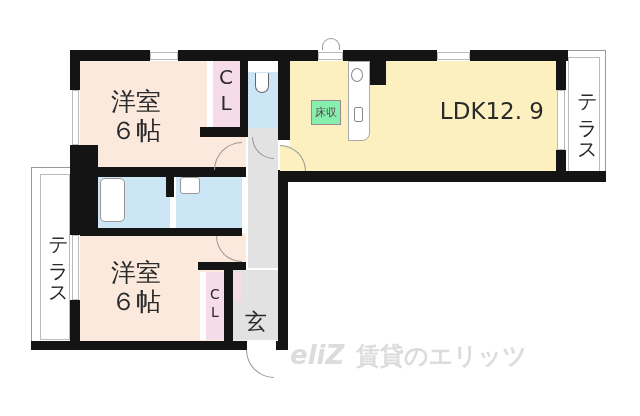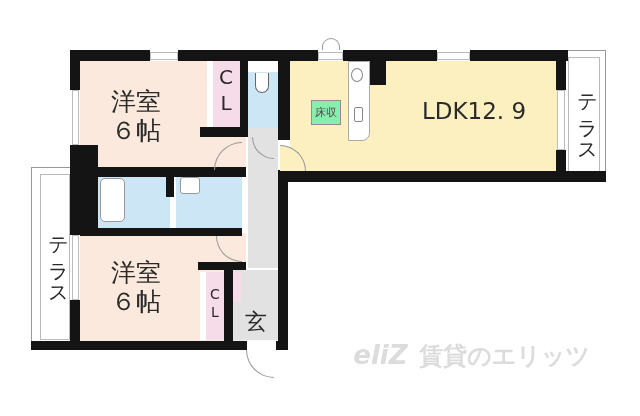--- a/index.html
+++ b/index.html
@@ -36,21 +36,21 @@
   <div class="abs" style="left:207px;top:61px;width:33px;height:66px;background:#f6dbe8;border-left:6px solid #fff;"></div>
   <div class="room-label" style="left:211px;top:64px;width:30px;font-size:20px;line-height:26px;">
     <div>C</div>
     <div>L</div>
   </div>
 
   <div class="abs" style="left:248px;top:72px;width:30px;height:56px;background:#cde6f6;"></div>
   <div class="abs" style="left:255px;top:73px;width:14px;height:20px;border:1.5px solid #666;border-top:none;border-radius:0 0 8px 8px;background:#fff;"></div>
 
   <div class="abs" style="left:290px;top:61px;width:268px;height:110px;background:#fdf0c0;"></div>
-  <div class="room-label" style="left:404px;top:98px;width:140px;font-size:23px;text-align:center;">LDK12. 9</div>
+  <div class="room-label" style="left:404px;top:98px;width:140px;font-size:23px;text-align:right;">LDK12. 9</div>
 
   <div class="abs" style="left:311px;top:100px;width:30px;height:25px;background:#86efac;border:1px solid #9c8794;">
     <div style="font-size:11px;color:#5a4552;text-align:center;line-height:23px;">床収</div>
   </div>
 
   <div class="abs" style="left:348px;top:61px;width:22px;height:80px;background:#fff;border:1px solid #aaa;border-radius:0 0 8px 0;"></div>
   <div class="abs" style="left:351px;top:68px;width:12px;height:14px;border:1px solid #888;border-radius:50%;"></div>
   <div class="abs" style="left:354px;top:107px;width:9px;height:15px;border:1px solid #888;border-radius:2px;background:#fff;"></div>
   <div class="wall" style="left:370px;top:61px;width:16px;height:24px;"></div>
 
@@ -106,17 +106,17 @@
   <div class="win" style="left:72px;top:235px;width:7px;height:65px;"></div>
   <div class="win" style="left:557px;top:90px;width:8px;height:60px;"></div>
 
   <div class="abs" style="left:214px;top:142px;width:28px;height:28px;border:1px solid #999;border-radius:28px 0 0 0;border-right:none;border-bottom:none;"></div>
   <div class="abs" style="left:252px;top:137px;width:22px;height:22px;border:1px solid #999;border-radius:0 0 0 22px;border-right:none;border-top:none;"></div>
   <div class="abs" style="left:280px;top:145px;width:26px;height:26px;border:1px solid #999;border-radius:0 26px 0 0;border-left:none;border-bottom:none;background:#fdf0c0;"></div>
   <div class="abs" style="left:216px;top:236px;width:26px;height:26px;border:1px solid #999;border-radius:0 0 0 26px;border-right:none;border-top:none;"></div>
   <div class="abs" style="left:246px;top:350px;width:28px;height:28px;border:1px solid #999;border-radius:0 0 0 28px;border-right:none;border-top:none;"></div>
   <div class="abs" style="left:322px;top:38px;width:18px;height:12px;border:1px solid #999;border-radius:12px 12px 0 0;border-bottom:none;"></div>
 
-  <div class="abs" style="left:290px;top:340px;width:300px;height:36px;color:#dcdcdc;font-weight:bold;text-align:right;">
+  <div class="abs" style="left:290px;top:340px;width:300px;height:36px;color:#dcdcdc;font-weight:bold;">
     <span style="font-size:26px;font-style:italic;">eliZ</span>
     <span style="font-size:24px;margin-left:6px;">賃貸のエリッツ</span>
   </div>
 </div>
 
 </body></html>

